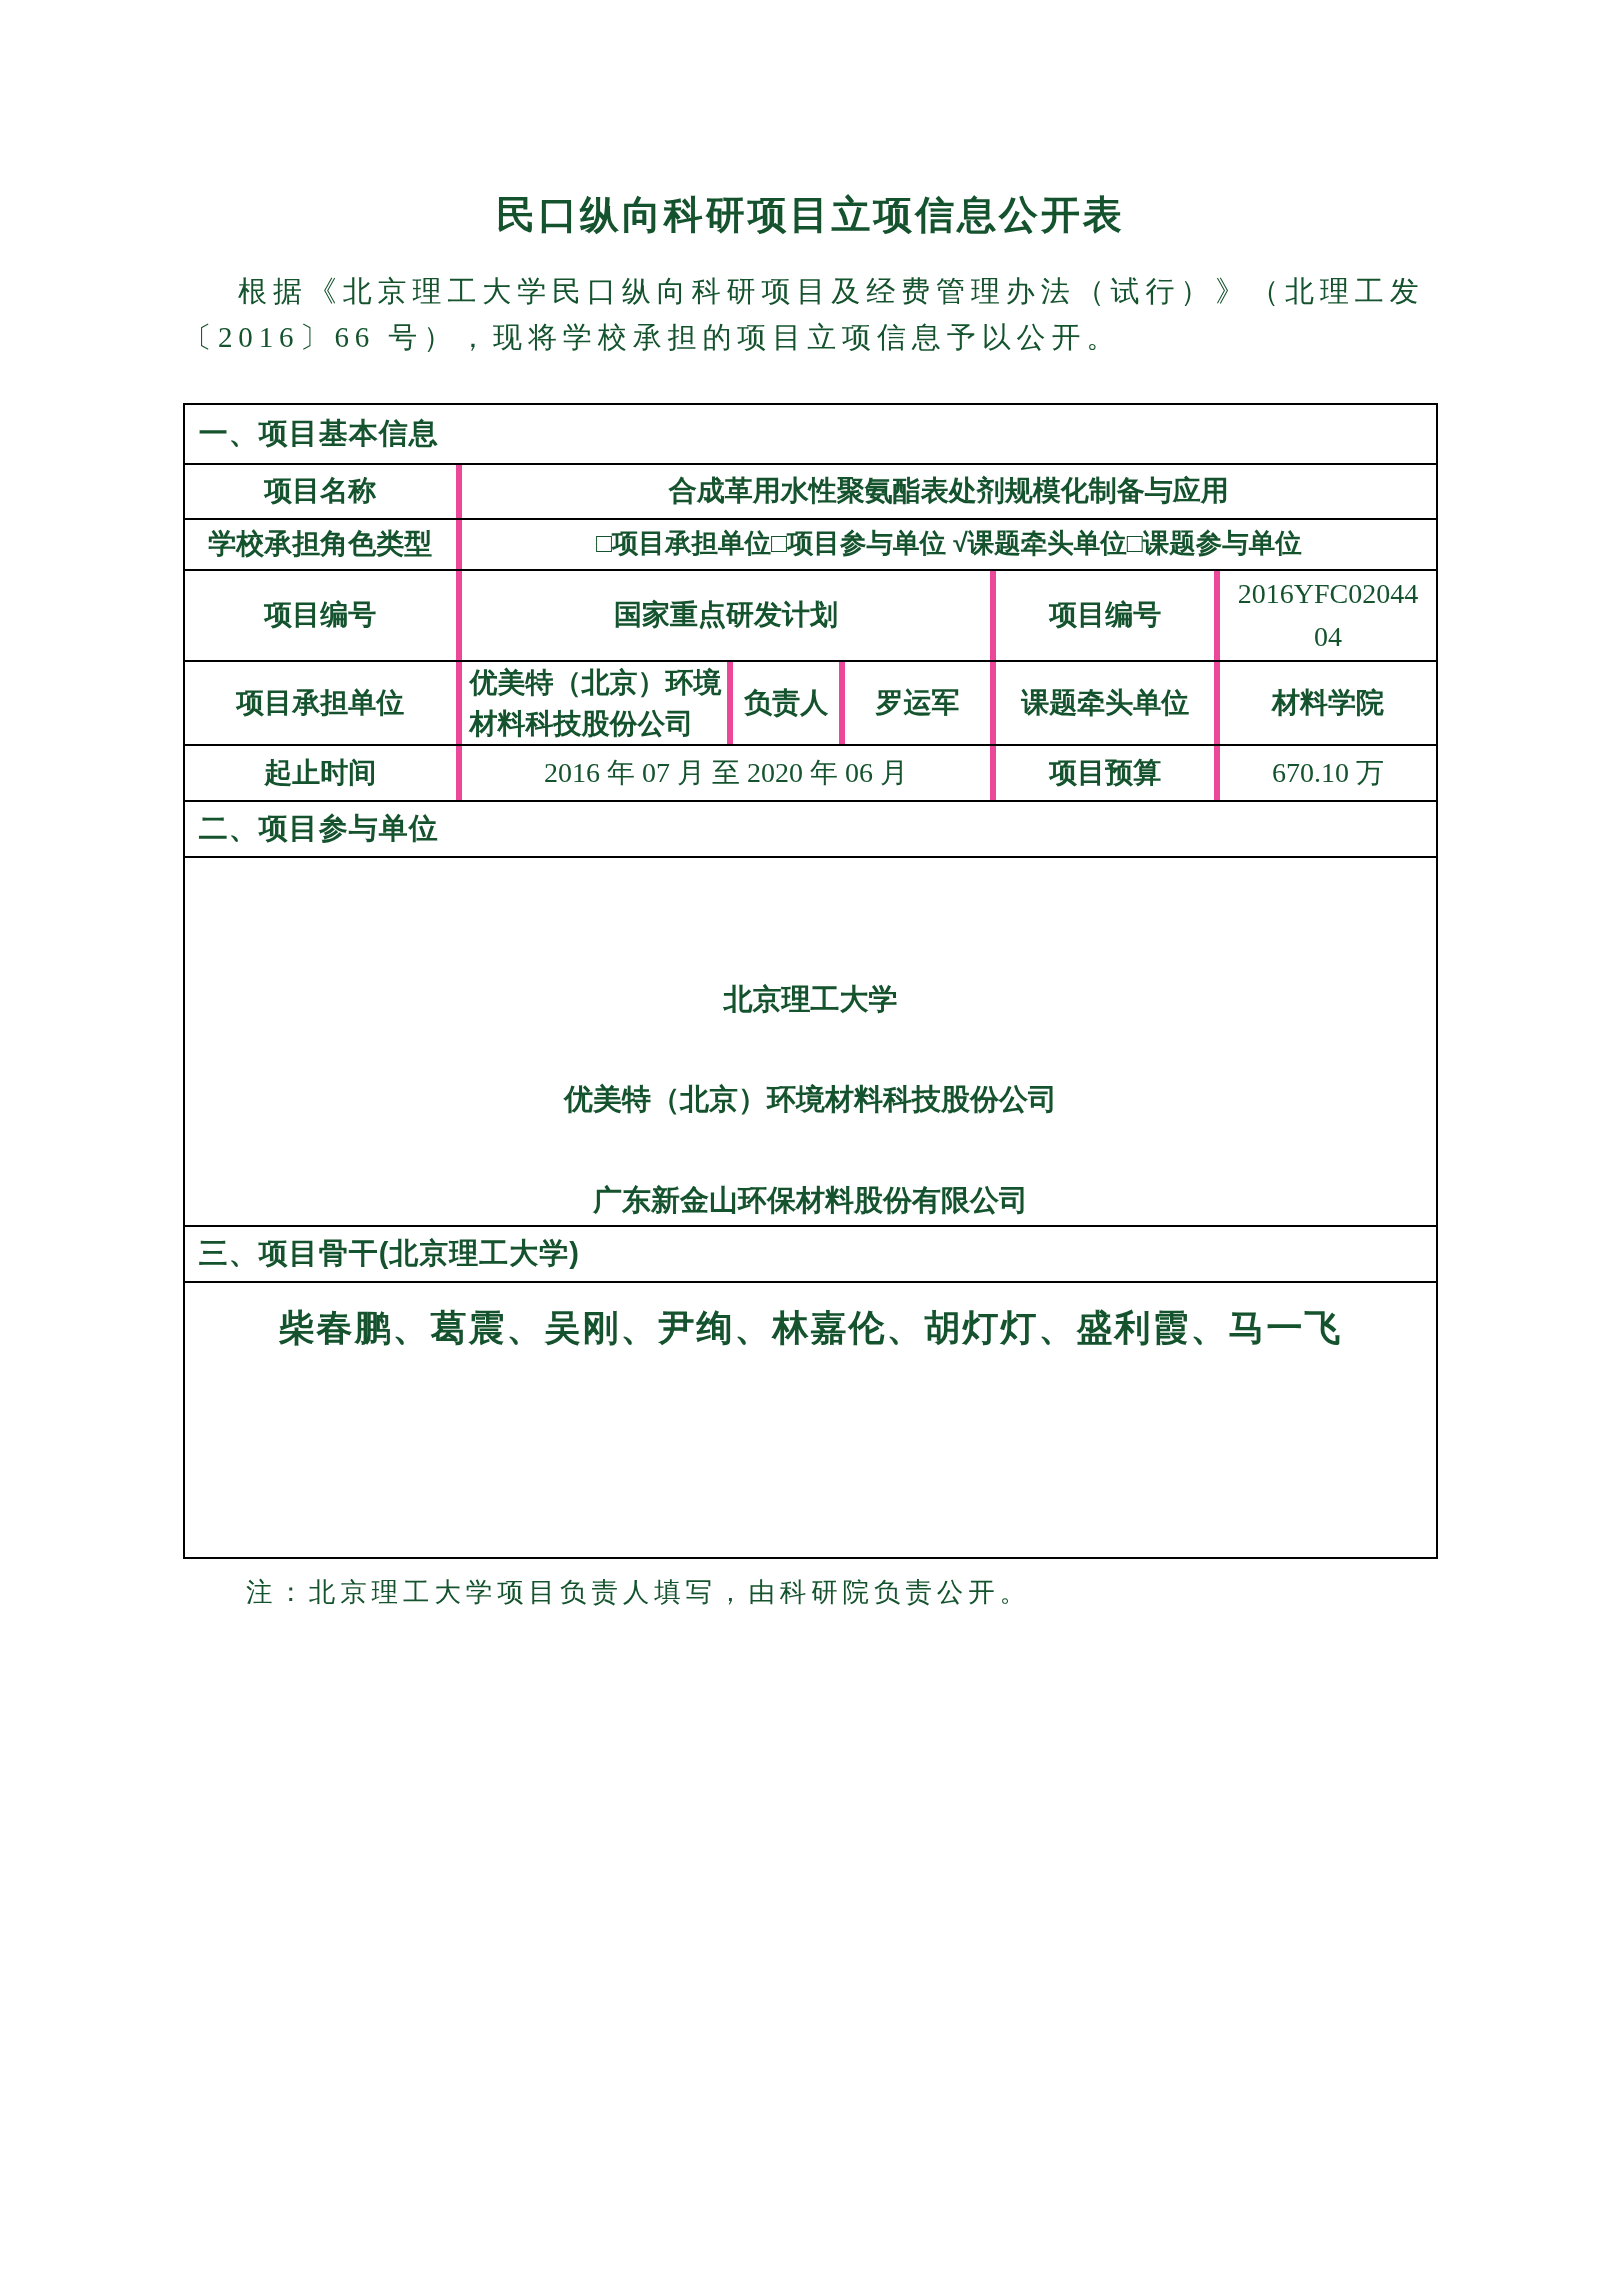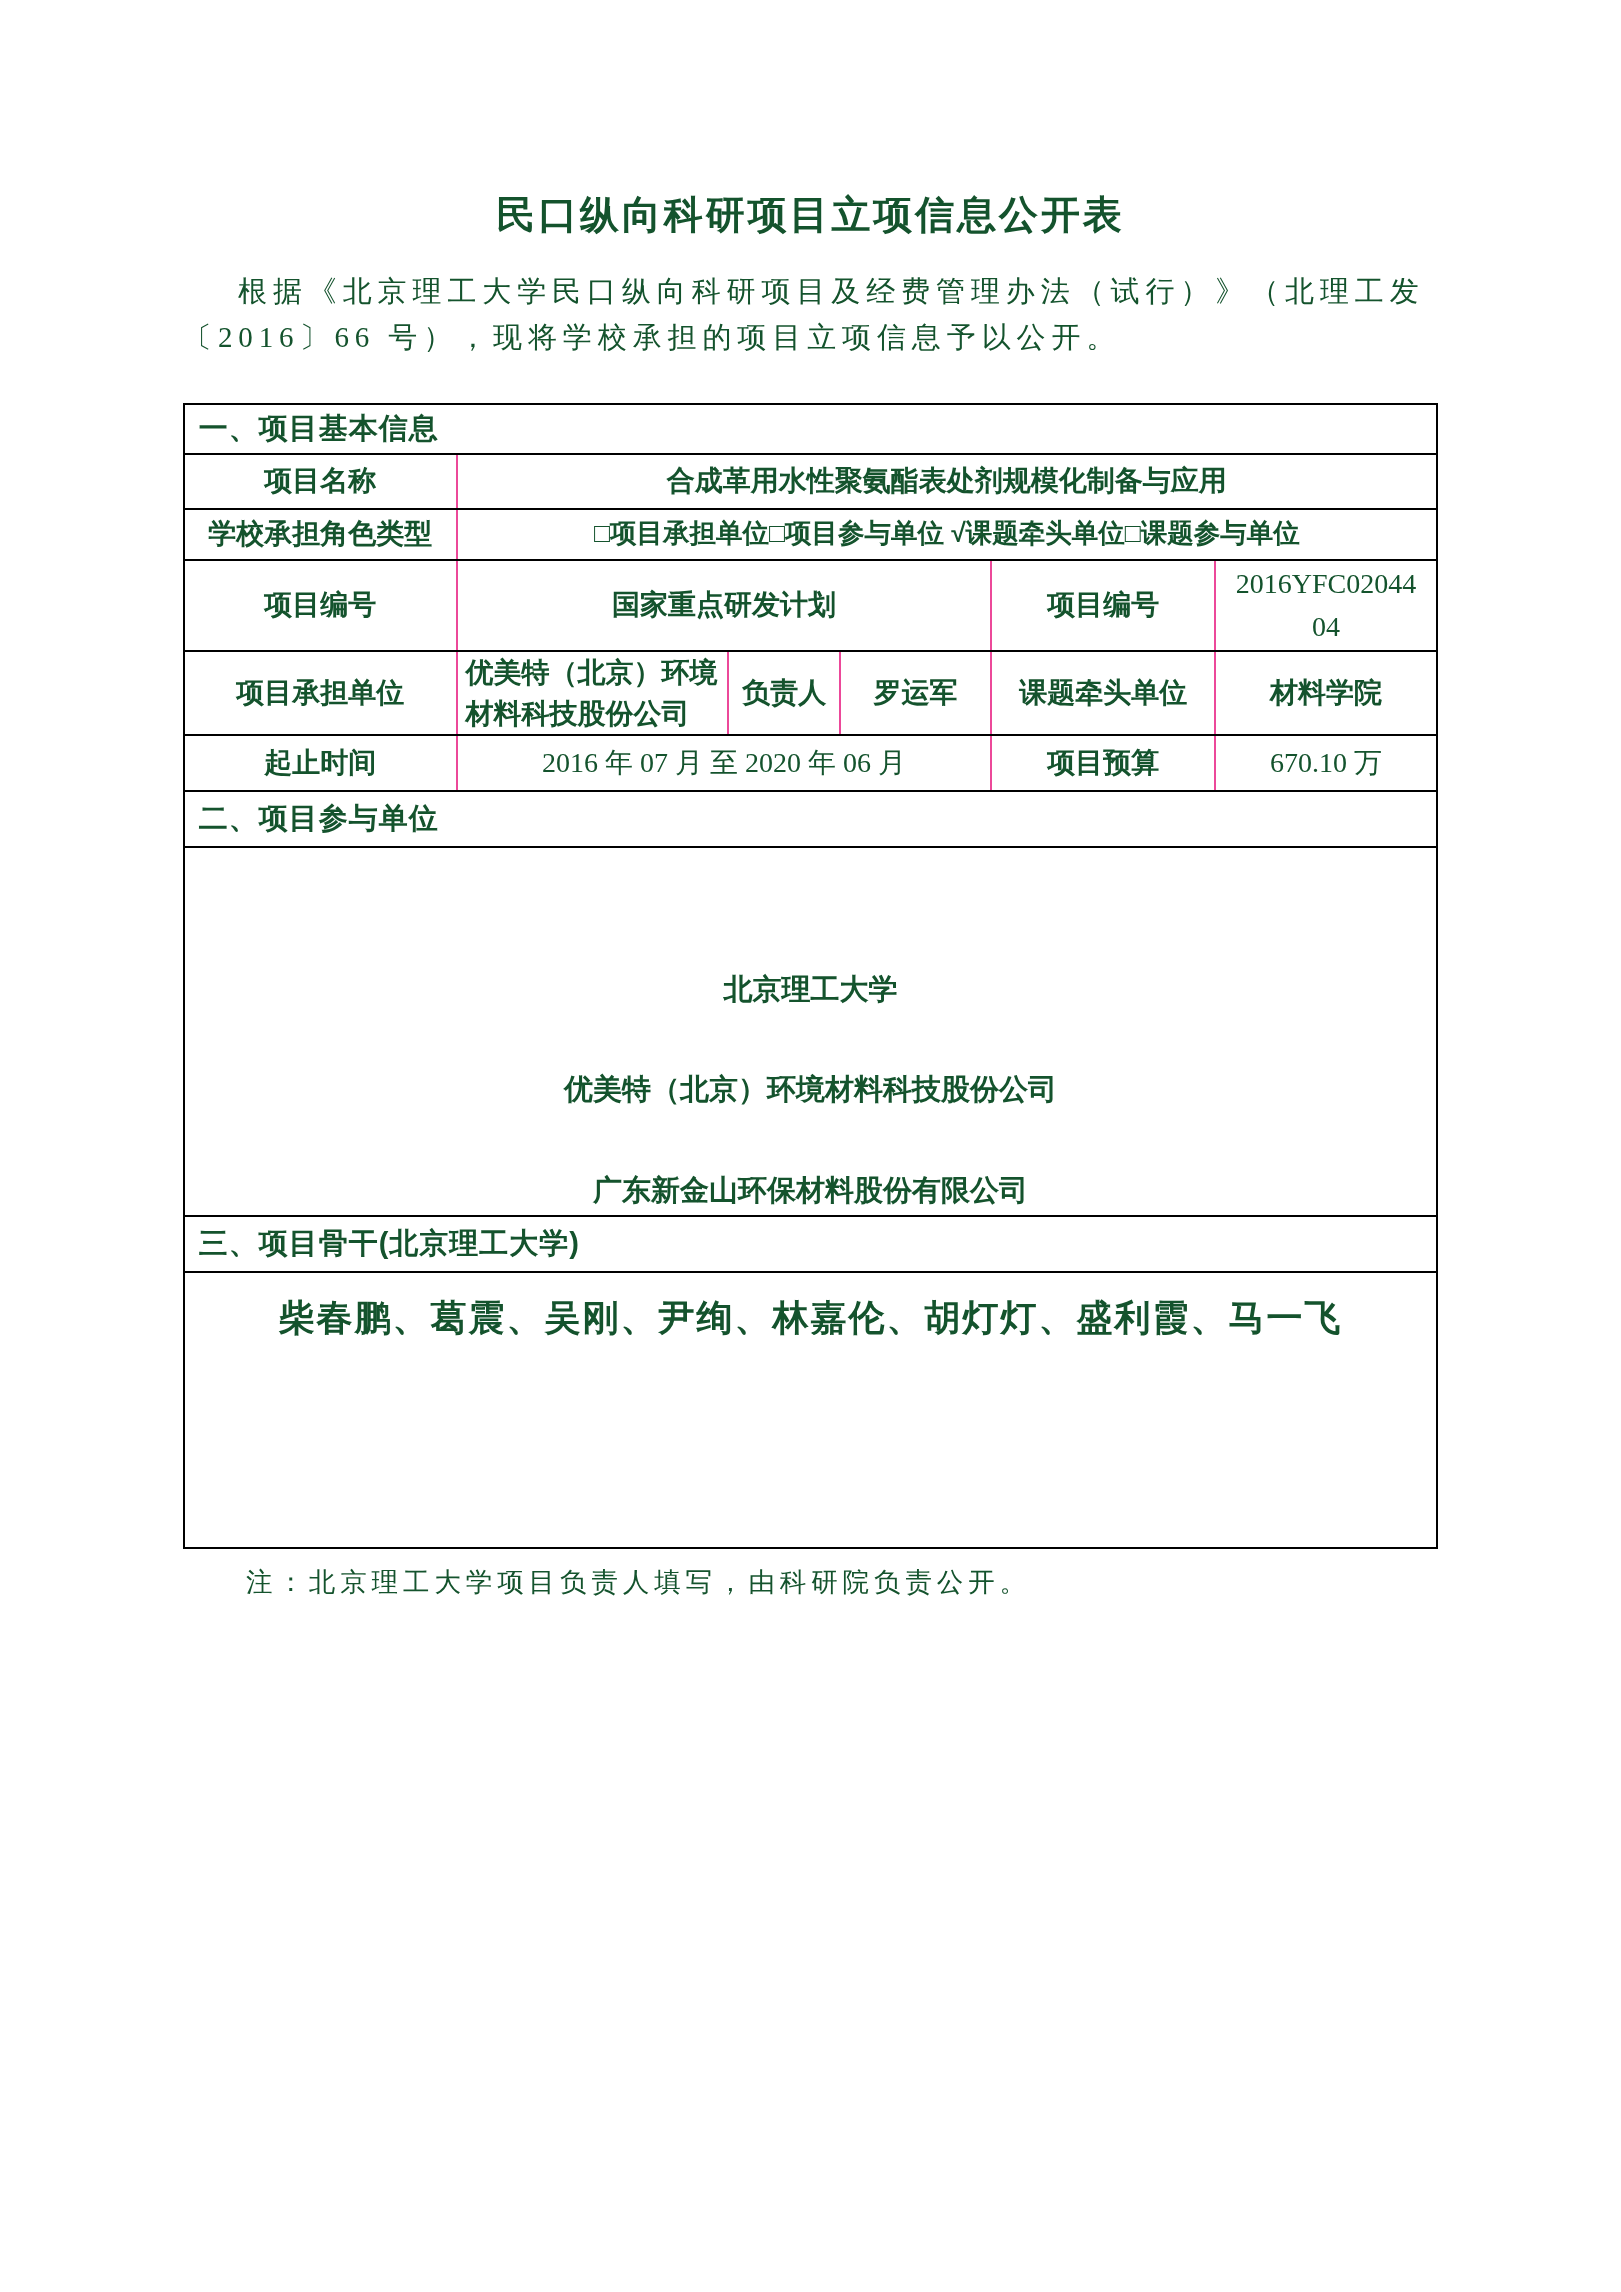--- a/index.html
+++ b/index.html
@@ -39,39 +39,39 @@
     width:1255px;
   }
   .trow { display:grid; border-top:2.9px solid #000; }
   .trow-first { border-top:none; }
   .trow-thin { border-top:2px solid #000; }
 
   .cell {
     display:flex;
     align-items:center;
     justify-content:center;
-    border-left:2px solid #ec4899;
+    border-left:6px solid #ec4899;
     text-align:center;
     font-size:28px;
     font-weight:700;
     line-height:1.35;
     overflow:hidden;
   }
   .cell:first-child { border-left:none; }
 
   .sec-header {
     justify-content:flex-start;
     padding-left:13.7px;
     font-size:29px;
     font-weight:700;
     letter-spacing:1px;
   }
 
   
-  .r-sec1 { height:48px; grid-template-columns:1fr;border-radius:20px; }
+  .r-sec1 { height:58px; grid-template-columns:1fr;border-radius:20px; }
   .r-name { height:55px; grid-template-columns:277fr 1003fr; }
   .r-role { height:51px; grid-template-columns:277fr 1003fr; }
   .r-plan { height:91px; grid-template-columns:277fr 547fr 229fr 227fr; }
   .r-under { height:84px; grid-template-columns:277fr 278fr 114fr 155fr 229fr 227fr; }
   .r-time { height:56px; grid-template-columns:277fr 547fr 229fr 227fr; }
   .r-sec2 { height:56px; grid-template-columns:1fr; }
   .r-part { height:369px; grid-template-columns:1fr; }
   .r-sec3 { height:56px; grid-template-columns:1fr; }
   .r-mem  { height:276px; grid-template-columns:1fr; }
 

